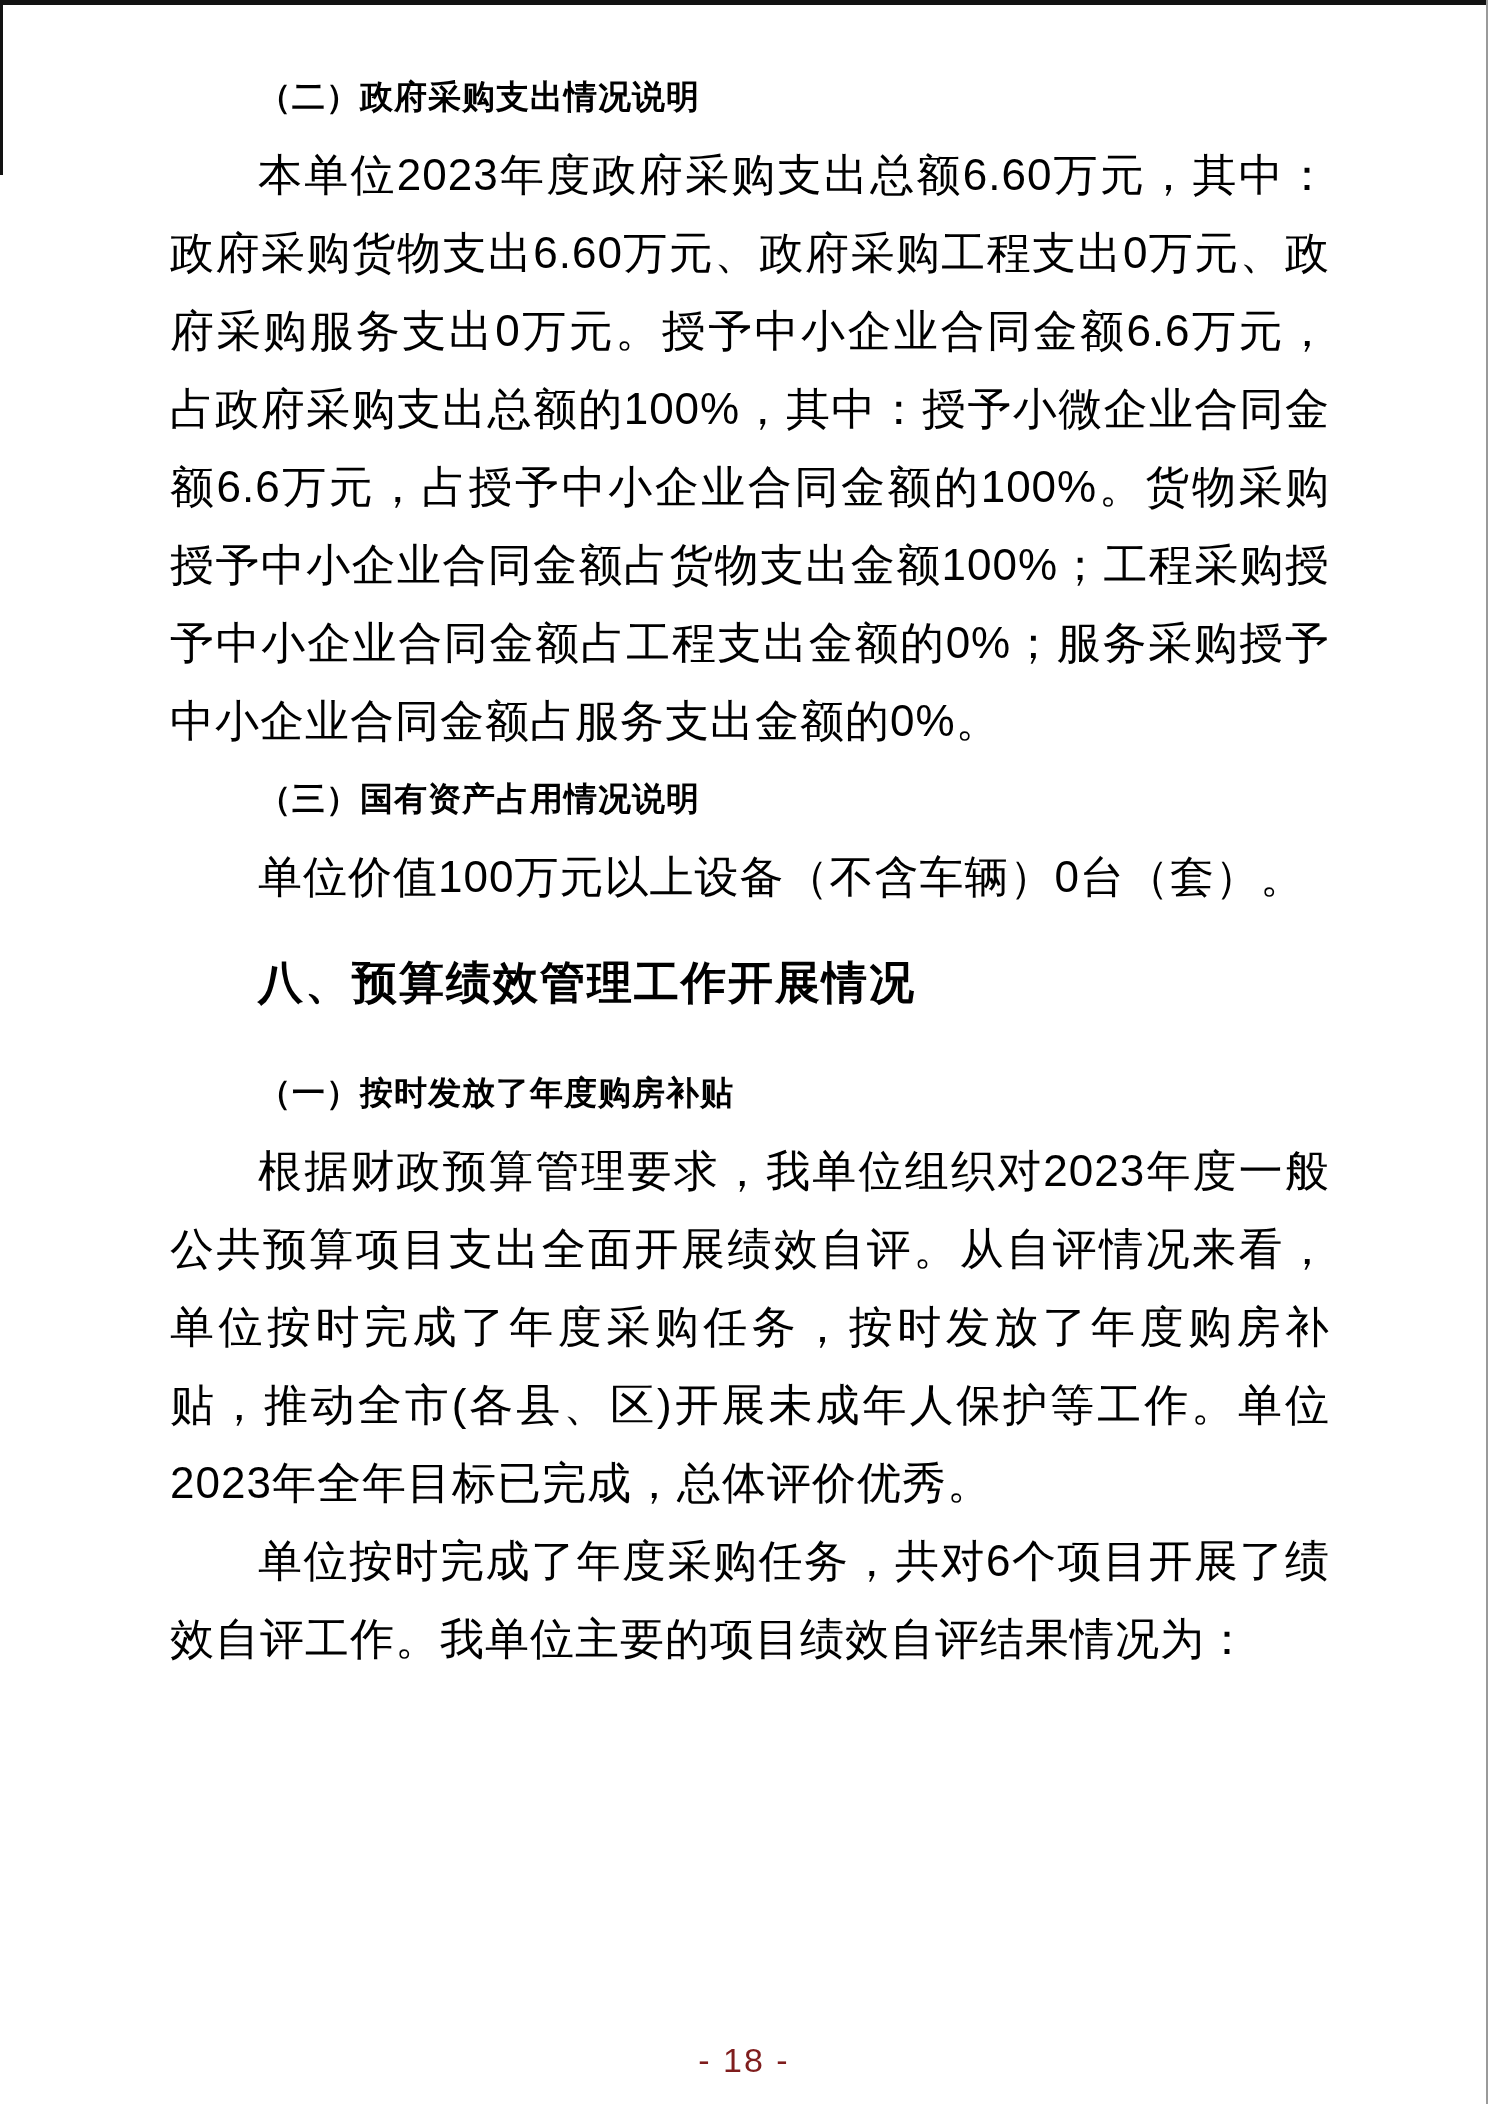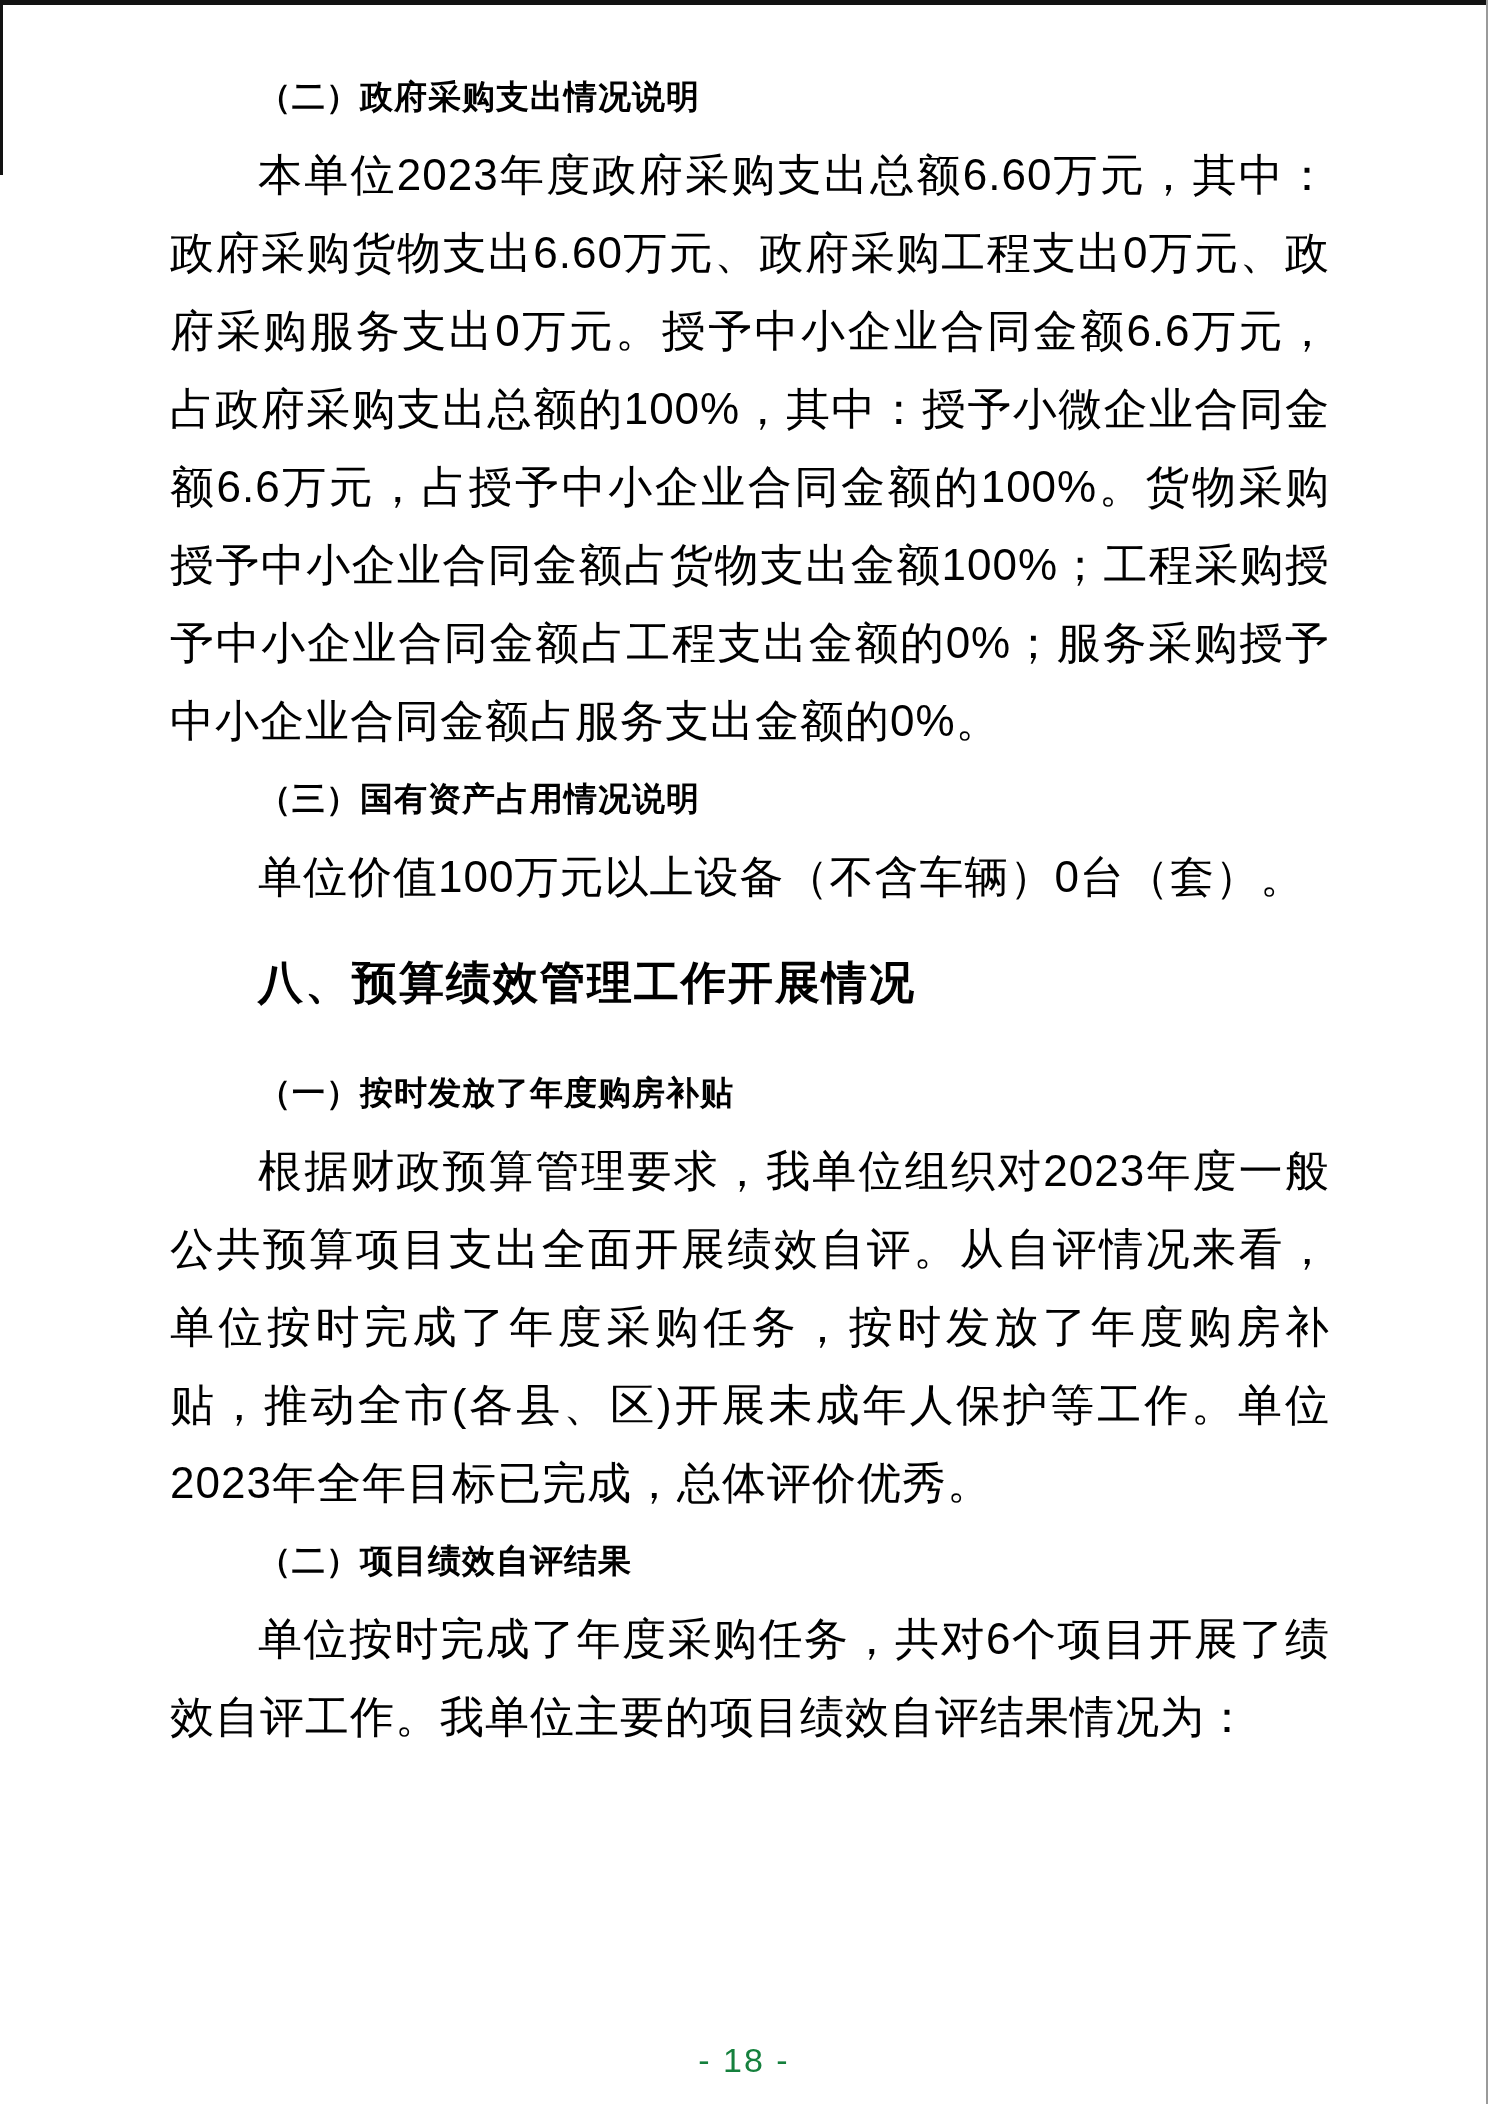--- a/index.html
+++ b/index.html
@@ -65,21 +65,21 @@
     margin: 28px 0 32px 0;
   }
   .page-footer {
     position: absolute;
     bottom: 24px;
     left: 0;
     width: 100%;
     text-align: center;
     font-size: 34px;
     letter-spacing: 2px;
-    color: #15803d;
+    color: #7f1d1d;
   }
 </style>
 </head>
 <body>
 
 <div class="scan-border-top"></div>
 <div class="scan-border-left"></div>
 <div class="scan-edge-right"></div>
 
 <div class="content">
@@ -91,18 +91,17 @@
 
 
   <p class="para">单位价值100万元以上设备（不含车辆）0台（套）。</p>
 
   <h2 class="chapter-heading">八、预算绩效管理工作开展情况</h2>
 
   <h3 class="subheading">（一）按时发放了年度购房补贴</h3>
 
   <p class="para">根据财政预算管理要求，我单位组织对2023年度一般公共预算项目支出全面开展绩效自评。从自评情况来看，单位按时完成了年度采购任务，按时发放了年度购房补贴，推动全市(各县、区)开展未成年人保护等工作。单位2023年全年目标已完成，总体评价优秀。</p>
 
-  <h3 class="subheading">（二）项目绩效自评结果</h3>
 
   <p class="para">单位按时完成了年度采购任务，共对6个项目开展了绩效自评工作。我单位主要的项目绩效自评结果情况为：</p>
 </div>
 
 <div class="page-footer">- 18 -</div>
 
 </body></html>

